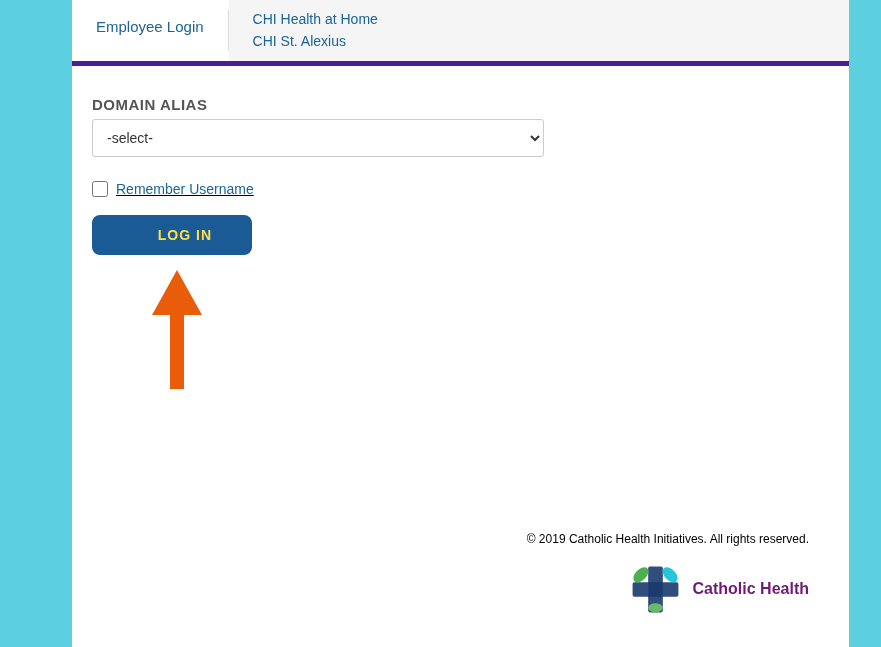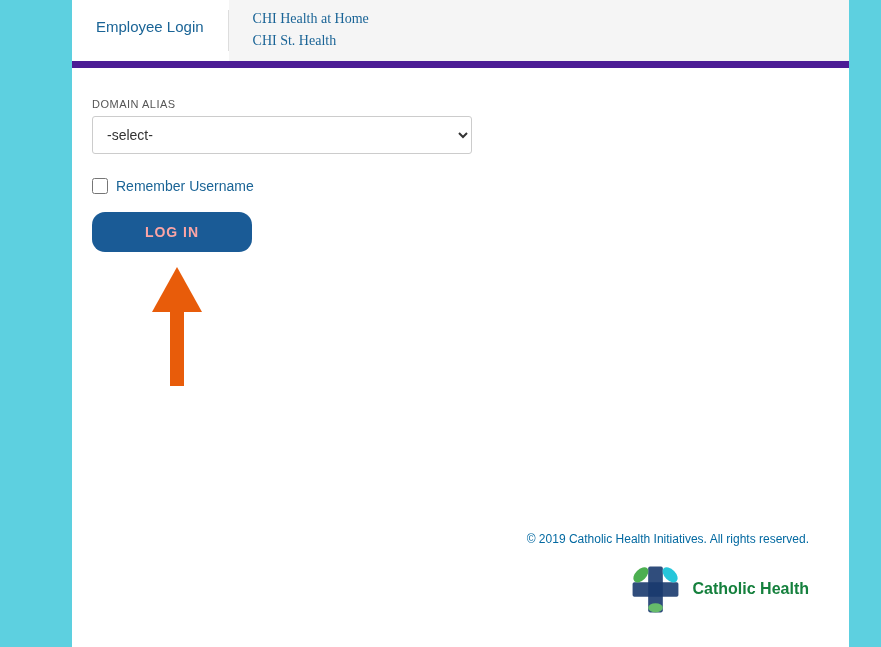--- a/index.html
+++ b/index.html
@@ -33,21 +33,21 @@
       flex: 1;
       background: white;
       min-height: 647px;
       display: flex;
       flex-direction: column;
     }
 
     
     .header-nav {
       display: flex;
-      border-bottom: 7px solid #4c1d95;
+      border-bottom: 5px solid #4c1d95;
       background: white;
     }
 
     .nav-employee-login {
       padding: 18px 24px;
       color: #1a6496;
       font-size: 15px;
       font-weight: 500;
       cursor: pointer;
       white-space: nowrap;
@@ -59,47 +59,46 @@
       margin: 10px 0;
     }
 
     .nav-right {
       flex: 1;
       background: #f5f5f5;
       display: flex;
       flex-direction: column;
       justify-content: center;
       padding: 8px 24px;
-      font-family: Liberation Serif, serif;
     }
 
     .nav-right a {
       color: #1a6496;
       text-decoration: none;
       font-size: 14px;
       line-height: 1.6;
     }
 
     
     .form-area {
       padding: 30px 20px 20px 20px;
       flex: 1;
     }
 
     .field-label {
-      font-size: 11px;
-      font-weight: normal;
+      font-size: 15px;
+      font-weight: bold;
       color: #555;
       letter-spacing: 0.5px;
       margin-bottom: 6px;
       display: block;
     }
 
     .domain-select {
-      width: 380px;
+      width: 452px;
       height: 38px;
       border: 1px solid #ccc;
       border-radius: 3px;
       padding: 0 10px;
       font-size: 14px;
       color: #333;
       background: white;
       appearance: auto;
       margin-bottom: 18px;
     }
@@ -112,20 +111,21 @@
       padding: 0 10px;
       font-size: 14px;
       margin-bottom: 12px;
     }
 
     .remember-row {
       display: flex;
       align-items: center;
       margin-bottom: 18px;
       gap: 8px;
+      text-decoration: underline;
     }
 
     .remember-row input[type="checkbox"] {
       width: 16px;
       height: 16px;
       cursor: pointer;
     }
 
     .remember-label {
       color: #1a6496;
@@ -138,29 +138,30 @@
       height: 38px;
       border: 1px solid #ccc;
       border-radius: 3px;
       padding: 0 10px;
       font-size: 14px;
       margin-bottom: 20px;
     }
 
     .login-btn {
       background: #1a5b96;
-      color: #fca5a5;
+      color: #fde047;
       border: none;
       padding: 12px 40px;
       font-size: 14px;
       font-weight: bold;
       letter-spacing: 1px;
       cursor: pointer;
-      border-radius: 13px;
+      border-radius: 8px;
       min-width: 160px;
+      text-align: right;
     }
 
     
     .arrow-container {
       margin-top: 10px;
       display: flex;
       align-items: center;
       padding-left: 60px;
     }
 
@@ -171,60 +172,60 @@
     
     .footer-area {
       display: flex;
       flex-direction: column;
       align-items: flex-end;
       padding: 10px 40px 30px 20px;
     }
 
     .copyright-text {
       font-size: 12px;
-      color: #0369a1;
+      color: #000000;
       margin-bottom: 16px;
     }
 
     .chi-logo-area {
       display: flex;
       align-items: center;
       gap: 10px;
     }
 
     .chi-logo-svg {
       width: 55px;
       height: 55px;
     }
 
     .chi-text {
       font-size: 16px;
       font-weight: bold;
-      color: #15803d;
+      color: #701a75;
       line-height: 1.3;
     }
 
     .form-section {
       margin-bottom: 6px;
     }
   </style>
 </head>
 <body>
 
 <div class="outer-wrapper">
   <div class="left-cyan"></div>
 
   <div class="main-content">
 
     <div class="header-nav">
       <div class="nav-employee-login">Employee Login</div>
       <div class="nav-divider"></div>
       <div class="nav-right">
         <a href="#">CHI Health at Home</a>
-        <a href="#">CHI St. Health</a>
+        <a href="#">CHI St. Alexius</a>
       </div>
     </div>
 
     <div class="form-area">
 
       <div class="form-section">
         <label class="field-label">DOMAIN ALIAS</label>
         <select class="domain-select">
           <option>-select-</option>
           <option>CHI Health at Home</option>

